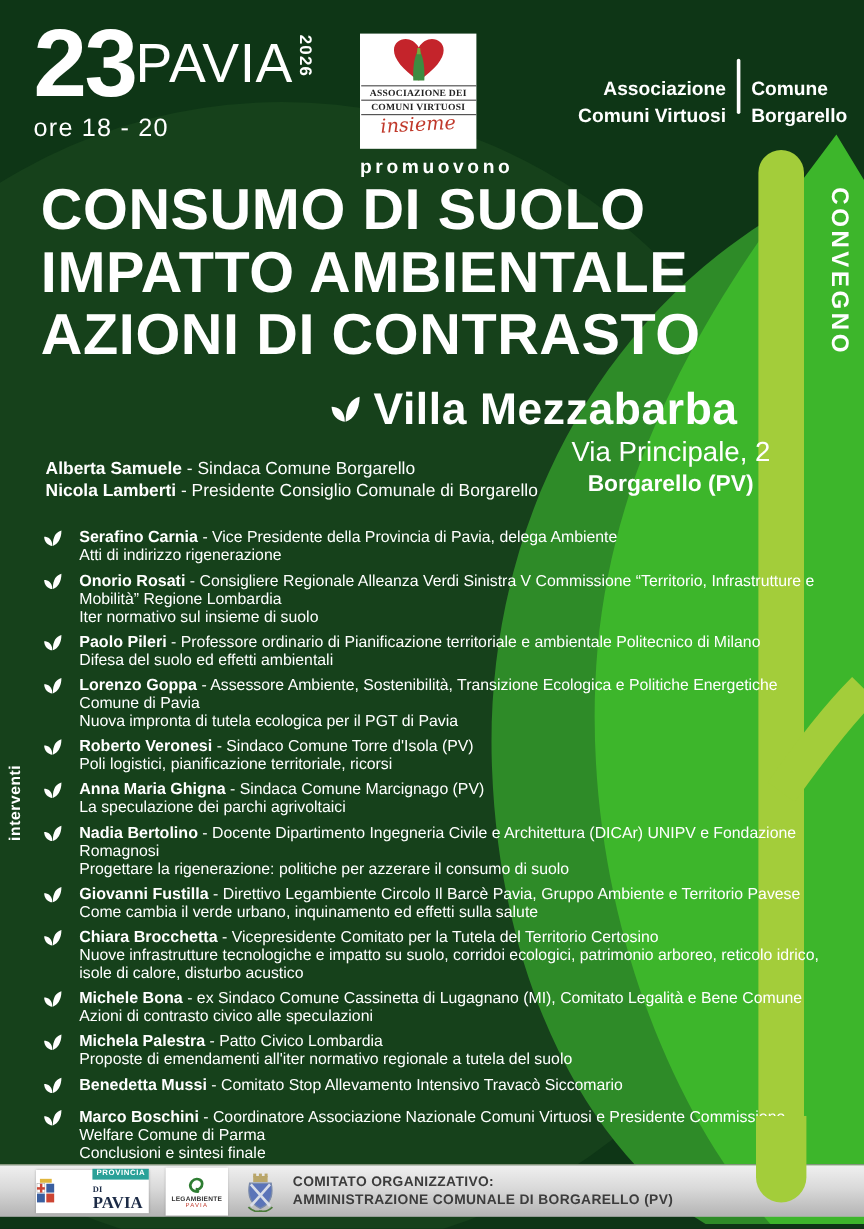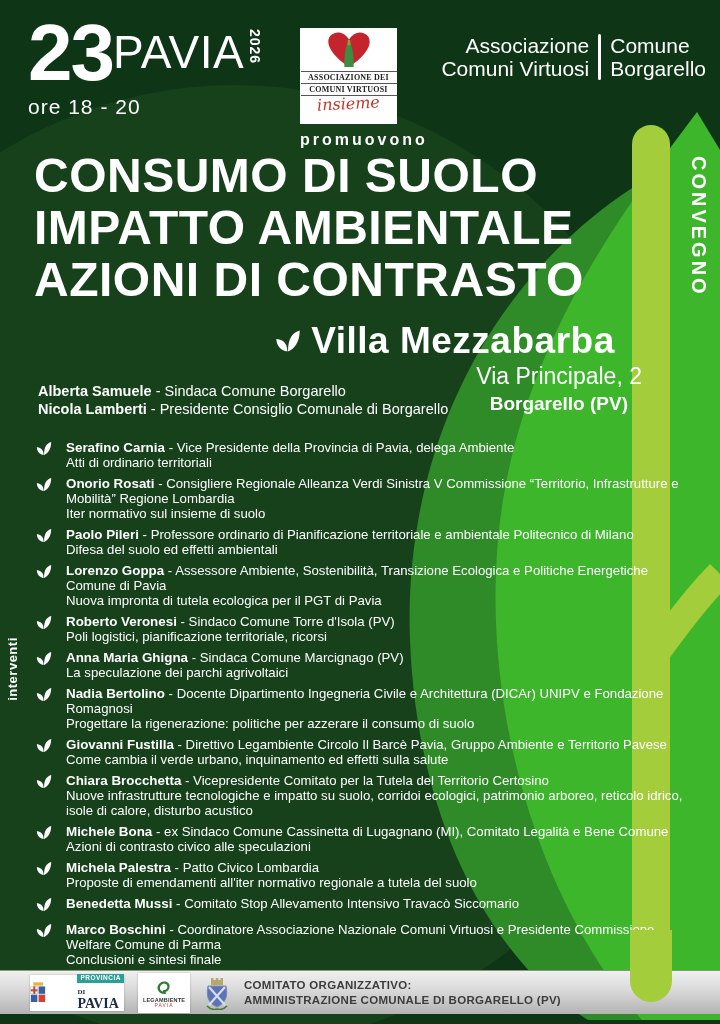--- a/index.html
+++ b/index.html
@@ -23,21 +23,21 @@
   .logo-box{left:300px;top:28px;width:97px;height:96px;background:#fff;z-index:2;
     display:flex;flex-direction:column;align-items:center;padding-top:3px;box-sizing:border-box;}
   .logo-caps{font-family:"Liberation Serif",serif;font-size:8px;font-weight:700;color:#222;
     line-height:9px;text-align:center;letter-spacing:0.2px;border-top:1px solid #555;border-bottom:1px solid #555;padding:1px 0;width:96px;}
   .logo-script{font-family:"DejaVu Serif",serif;font-style:italic;font-size:16px;color:#c0392b;
     line-height:16px;transform:rotate(-3deg);margin-top:0px;}
   .promote{left:300px;top:131px;width:114px;text-align:center;font-size:16px;font-weight:700;letter-spacing:3px;}
 
   
   .orgs{right:14px;top:34px;display:flex;align-items:center;gap:9px;}
-  .org-col{font-size:21px;font-weight:400;line-height:23px;}
+  .org-col{font-size:16px;font-weight:700;line-height:23px;margin-top:29px;}
   .org-left{text-align:right;}
   .org-divider{width:3px;height:46px;background:#fff;border-radius:2px;}
 
   
   .title-block{left:34px;top:150px;font-weight:700;font-size:48px;line-height:52px;letter-spacing:0.5px;}
   .convegno{right:10px;top:156px;writing-mode:vertical-rl;font-size:20px;font-weight:700;letter-spacing:3px;}
 
   
   .venue{left:190px;top:320px;width:510px;}
   .venue-name-row{display:flex;align-items:center;justify-content:center;gap:10px;}
@@ -156,21 +156,21 @@
 
       <div class="speaker">
         <span class="bullet">
           <svg width="16" height="15" viewBox="0 0 20 18">
             <path d="M9.5 17 C9.5 10 5 7.5 1 7.5 C1.2 13 5 16.8 9.5 17 Z" fill="#fff"></path>
             <path d="M10 17 C10 7 13.5 2.5 19 1 C19 9.5 15 15.5 10 17 Z" fill="#fff"></path>
           </svg>
         </span>
         <div class="sp-text">
           <div><b>Serafino Carnia</b><span> - Vice Presidente della Provincia di Pavia, delega Ambiente</span></div>
-          <div>Atti di ordinario territoriali</div>
+          <div>Atti di indirizzo rigenerazione</div>
         </div>
       </div>
 
       <div class="speaker">
         <span class="bullet">
           <svg width="16" height="15" viewBox="0 0 20 18">
             <path d="M9.5 17 C9.5 10 5 7.5 1 7.5 C1.2 13 5 16.8 9.5 17 Z" fill="#fff"></path>
             <path d="M10 17 C10 7 13.5 2.5 19 1 C19 9.5 15 15.5 10 17 Z" fill="#fff"></path>
           </svg>
         </span>

